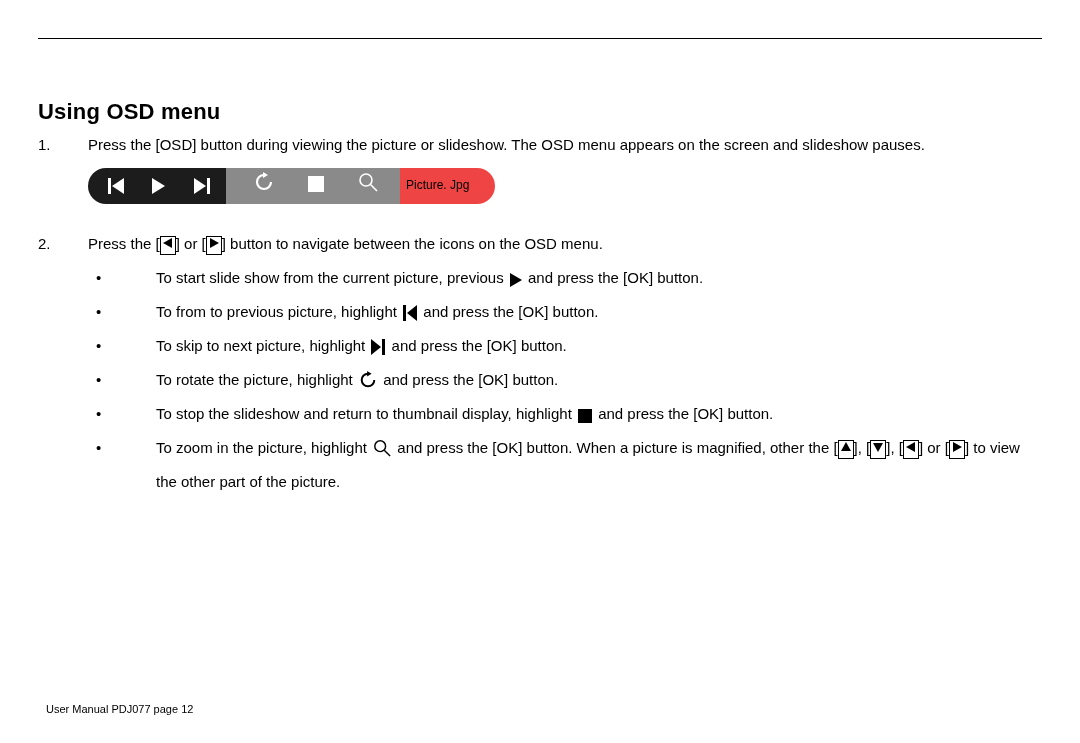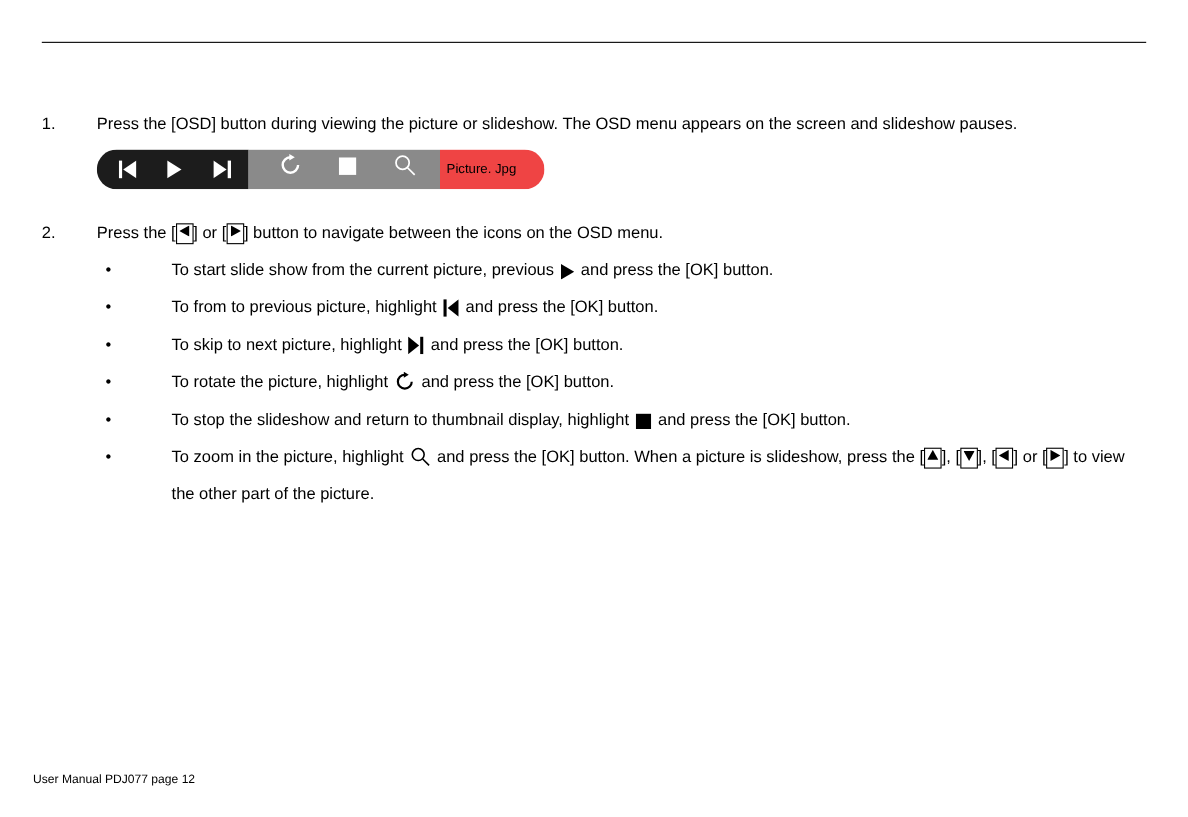--- a/index.html
+++ b/index.html
@@ -96,21 +96,21 @@
   .bullet-mark {
     width: 60px;
     flex: 0 0 60px;
     text-align: left;
     padding-left: 8px;
   }
   .bullet-body { flex: 1; }
   .ok { font-weight: normal; }
   .footer {
     position: absolute;
-    left: 30px;
+    left: 46px;
     bottom: 28px;
     font-size: 11px;
   }
   .inline-icon {
     display: inline-block;
     vertical-align: -4px;
     margin: 0 2px;
   }
   .boxed-tri {
     display:inline-block;
@@ -120,20 +120,21 @@
     vertical-align:1px;
     font-size:0;
   }
 </style>
 </head>
 <body>
 
 <div class="page">
   <div class="rule"></div>
 
+  <h2 class="section-title">Using OSD menu</h2>
 
   <ol class="steps">
 
     <li>
       <div class="step-num">1.</div>
       <div class="step-body">
         <span>Press the [</span><span class="ok">OSD</span><span>] button during viewing the picture or slideshow. The OSD menu appears on the screen and slideshow pauses.</span>
 
         <div class="osd-bar-wrap">
           <div class="osd-bar">
@@ -239,21 +240,21 @@
                     <rect x="0" y="0" width="14" height="14" fill="#000"></rect>
                   </svg></span><span> and press the [</span><span class="ok">OK</span><span>] button.</span>
             </div>
           </li>
           <li>
             <div class="bullet-mark">•</div>
             <div class="bullet-body">
               <span>To zoom in the picture, highlight </span><span class="inline-icon"><svg width="18" height="18" viewBox="0 0 20 20">
                     <circle cx="8" cy="8" r="6" fill="none" stroke="#000" stroke-width="1.6"></circle>
                     <line x1="12.5" y1="12.5" x2="19" y2="19" stroke="#000" stroke-width="1.6"></line>
-                  </svg></span><span> and press the [</span><span class="ok">OK</span><span>] button. When a picture is slideshow, press the [</span><span class="boxed-tri"><svg width="10" height="10" viewBox="0 0 10 10">
+                  </svg></span><span> and press the [</span><span class="ok">OK</span><span>] button. When a picture is magnified, other the [</span><span class="boxed-tri"><svg width="10" height="10" viewBox="0 0 10 10">
                     <polygon points="0,9 10,9 5,0" fill="#000"></polygon>
                   </svg></span><span>], [</span><span class="boxed-tri"><svg width="10" height="10" viewBox="0 0 10 10">
                     <polygon points="0,1 10,1 5,10" fill="#000"></polygon>
                   </svg></span><span>], [</span><span class="boxed-tri"><svg width="10" height="10" viewBox="0 0 10 10">
                     <polygon points="9,0 9,10 0,5" fill="#000"></polygon>
                   </svg></span><span>] or [</span><span class="boxed-tri"><svg width="10" height="10" viewBox="0 0 10 10">
                     <polygon points="1,0 1,10 10,5" fill="#000"></polygon>
                   </svg></span><span>] to view the other part of the picture.</span>
             </div>
           </li>

